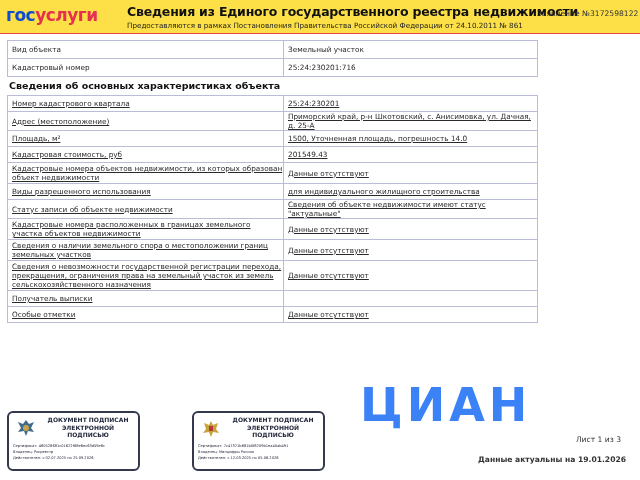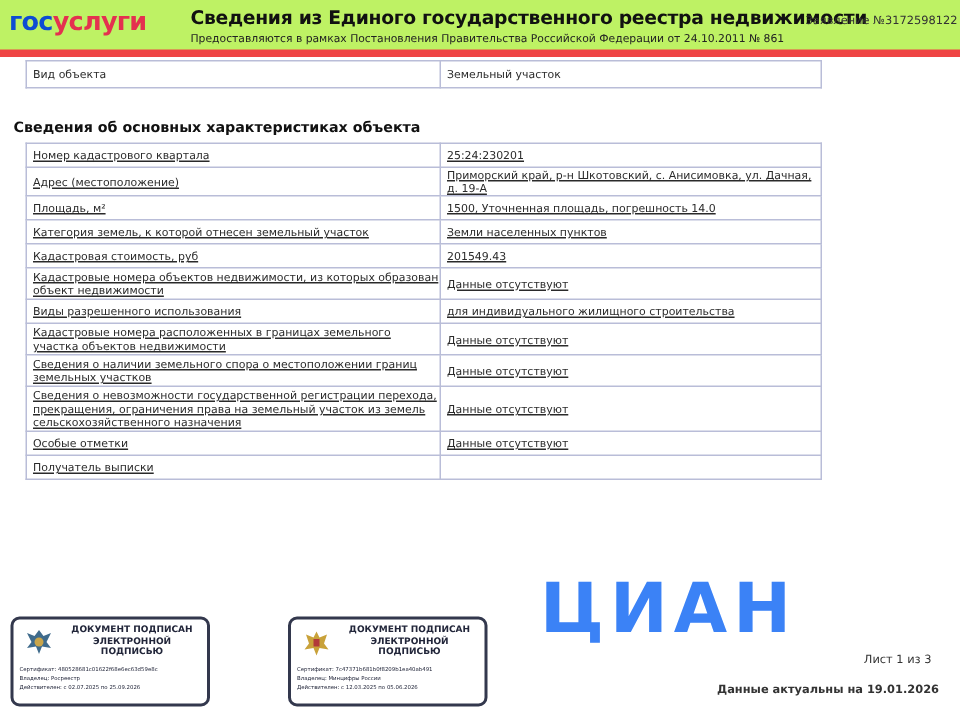--- a/index.html
+++ b/index.html
@@ -1,25 +1,25 @@
 <!DOCTYPE html>
 <html><head>
 <meta charset="utf-8">
 <style>
   html, body { margin:0; padding:0; }
   body { width:640px; height:480px; background:#ffffff; font-family:"DejaVu Sans", sans-serif; color:#222; position:relative; overflow:hidden; }
-  .header { position:absolute; left:0; top:0; width:640px; height:33px; border-bottom:5px solid #ef4444; background:#bef264; }
+  .header { position:absolute; left:0; top:0; width:640px; height:33px; border-bottom:1px solid #ef4444; background:#fde047; }
   .logo { position:absolute; left:6px; top:5px; font-family:"DejaVu Sans", sans-serif; font-weight:bold; font-size:17px; letter-spacing:-0.5px; }
   .logo .a { color:#0d4cd3; }
   .logo .b { color:#e4314f; }
   .title { position:absolute; left:127px; top:4px; font-size:12.5px; font-weight:bold; color:#111; letter-spacing:-0.2px; }
   .subtitle { position:absolute; left:127px; top:21px; font-size:7.2px; color:#222; }
   .app-no { position:absolute; left:537px; top:9px; font-size:7.6px; color:#333; }
 
-  table { border-collapse:collapse; position:absolute; left:17px; width:531px; table-layout:fixed; }
+  table { border-collapse:collapse; position:absolute; left:7px; width:531px; table-layout:fixed; }
   td { border:1px solid #b9bdd8; font-size:7.3px; color:#2a2a2a; padding:0 0 0 4px; vertical-align:middle; line-height:9px; }
   td.k { width:271px; }
   .t1 { top:40px; }
   .t1 td { height:17px; }
   .section-title { position:absolute; left:9px; top:80px; font-size:9.5px; font-weight:bold; color:#111; }
   .t2 { top:95px; }
   .t2 td { height:15px;text-decoration:underline; }
   .t2 tr.two td { height:20px; }
   .t2 tr.three td { height:29px; }
 
@@ -44,74 +44,78 @@
   <div class="subtitle">Предоставляются в рамках Постановления Правительства Российской Федерации от 24.10.2011 № 861</div>
   <div class="app-no">Заявление №3172598122</div>
 </div>
 
 <table class="t1">
   <tbody>
       <tr>
         <td class="k">Вид объекта</td>
         <td>Земельный участок</td>
       </tr>
+  <tr>
+        <td class="k">Кадастровый номер</td>
+        <td>25:24:230201:716</td>
+      </tr>
 </tbody>
   </table>
 
 <div class="section-title">Сведения об основных характеристиках объекта</div>
 
 <table class="t2">
   <tbody>
       <tr>
         <td class="k">Номер кадастрового квартала</td>
         <td>25:24:230201</td>
       </tr>
   <tr>
         <td class="k">Адрес (местоположение)</td>
-        <td>Приморский край, р-н Шкотовский, с. Анисимовка, ул. Дачная, д. 19-А</td>
+        <td>Приморский край, р-н Шкотовский, с. Анисимовка, ул. Дачная, д. 25-А</td>
       </tr>
   <tr>
         <td class="k">Площадь, м²</td>
         <td>1500, Уточненная площадь, погрешность 14.0</td>
-      </tr>
-  <tr>
-        <td class="k">Категория земель, к которой отнесен земельный участок</td>
-        <td>Земли населенных пунктов</td>
       </tr>
   <tr>
         <td class="k">Кадастровая стоимость, руб</td>
         <td>201549.43</td>
       </tr>
   <tr class="two">
         <td class="k">Кадастровые номера объектов недвижимости, из которых образован объект недвижимости</td>
         <td>Данные отсутствуют</td>
       </tr>
   <tr>
         <td class="k">Виды разрешенного использования</td>
         <td>для индивидуального жилищного строительства</td>
+      </tr>
+  <tr>
+        <td class="k">Статус записи об объекте недвижимости</td>
+        <td>Сведения об объекте недвижимости имеют статус "актуальные"</td>
       </tr>
   <tr class="two">
         <td class="k">Кадастровые номера расположенных в границах земельного участка объектов недвижимости</td>
         <td>Данные отсутствуют</td>
       </tr>
   <tr class="two">
         <td class="k">Сведения о наличии земельного спора о местоположении границ земельных участков</td>
         <td>Данные отсутствуют</td>
       </tr>
   <tr class="three">
         <td class="k">Сведения о невозможности государственной регистрации перехода, прекращения, ограничения права на земельный участок из земель сельскохозяйственного назначения</td>
         <td>Данные отсутствуют</td>
       </tr>
   <tr>
+        <td class="k">Получатель выписки</td>
+        <td></td>
+      </tr>
+  <tr>
         <td class="k">Особые отметки</td>
         <td>Данные отсутствуют</td>
-      </tr>
-  <tr>
-        <td class="k">Получатель выписки</td>
-        <td></td>
       </tr>
 </tbody>
   </table>
 
 <div class="watermark">ЦИАН</div>
 
 <div class="stamp stamp1">
   <svg class="emblem" viewBox="0 0 22 22">
     <path d="M11 3 L14 7 L19 5 L16 11 L19 15 L13 14 L11 19 L9 14 L3 15 L6 11 L3 5 L8 7 Z" fill="#3f6b8c"></path>
     <circle cx="11" cy="11" r="3" fill="#c9a54a"></circle>

